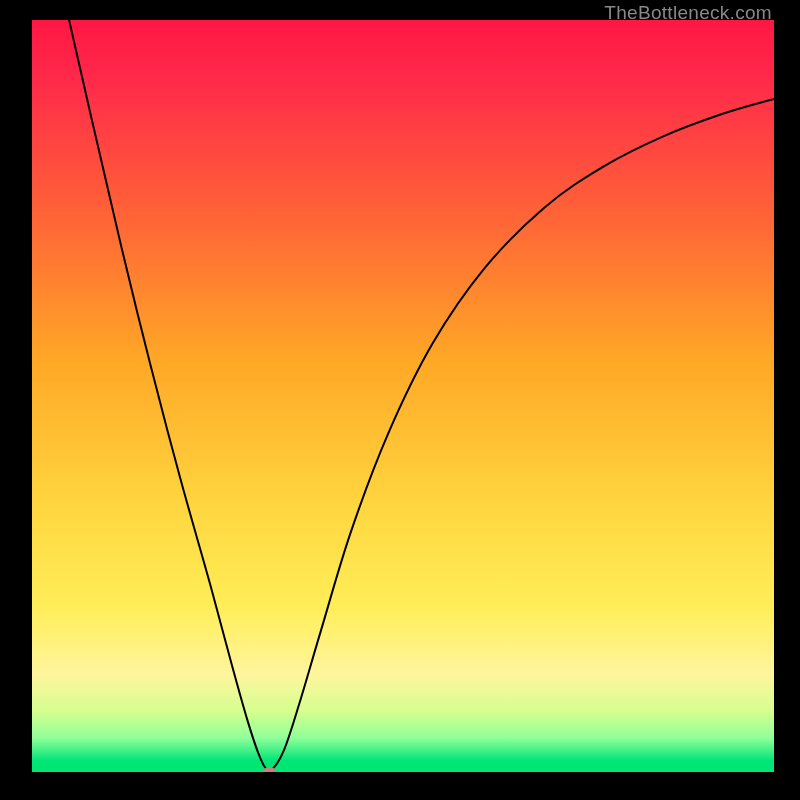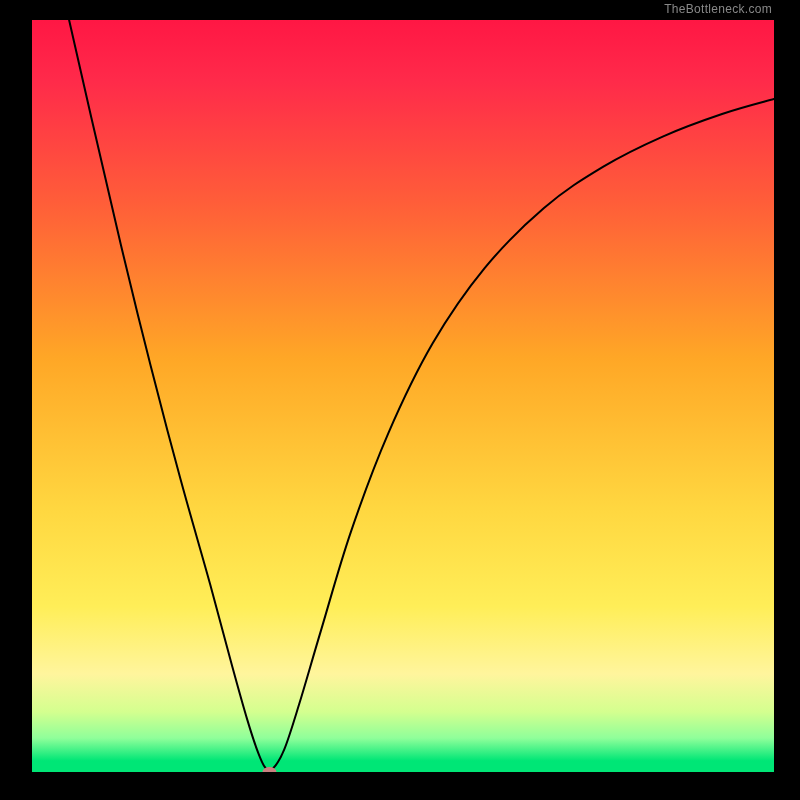--- a/index.html
+++ b/index.html
@@ -22,21 +22,21 @@
     left: 32px;
     top: 20px;
     width: 742px;
     height: 752px;
   }
   .watermark {
     position: absolute;
     top: 2px;
     right: 28px;
     color: #888;
-    font-size: 12px;
+    font-size: 19px;
     font-weight: 500;
     letter-spacing: 0.3px;
   }
   svg {
     display: block;
   }
 </style>
 </head>
 <body>
 

